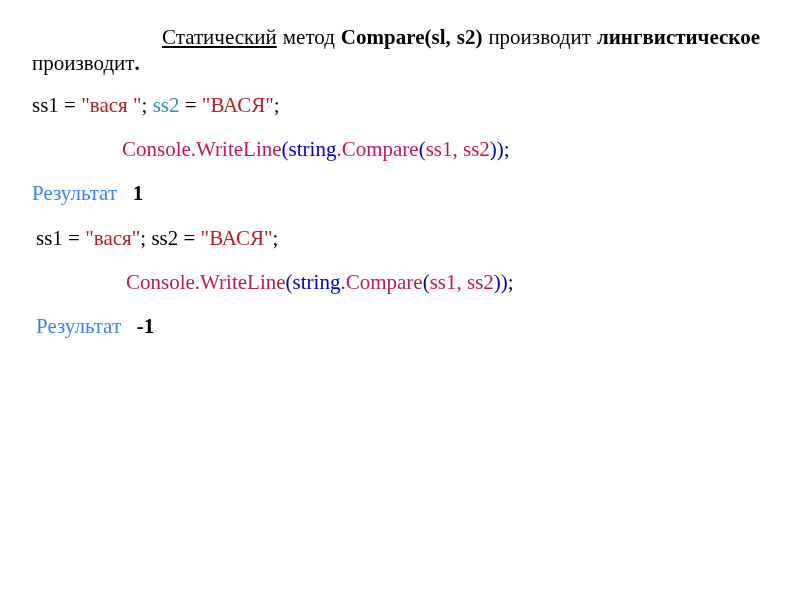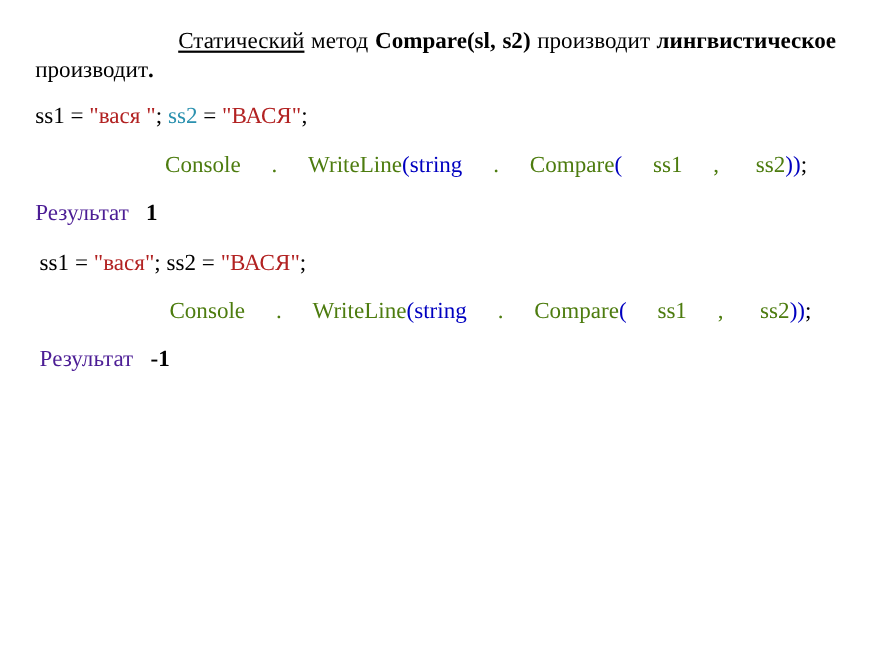--- a/index.html
+++ b/index.html
@@ -33,25 +33,25 @@
   .gap-top {
     margin-top: 28px;
   }
   .code-line {
     margin: 0 0 16px 0;
     line-height: 1.35;
   }
   .codeindent {
     padding-left: 90px;
   }
-  .c-teal { color: #4d7c0f; margin-left: 28px; }
+  .c-teal { color: #be185d; }
   .c-blue { color: #0000c0; }
   .c-ltblue { color: #2b91af; }
   .c-red { color: #b22222; }
-  .result-label { color: #4c1d95; }
+  .result-label { color: #3b82f6; }
   .result-val { color: #000000; font-weight: bold; }
   .block2 {
     padding-left: 4px;
   }
 </style>
 </head>
 <body>
 
 <div class="page">
 

